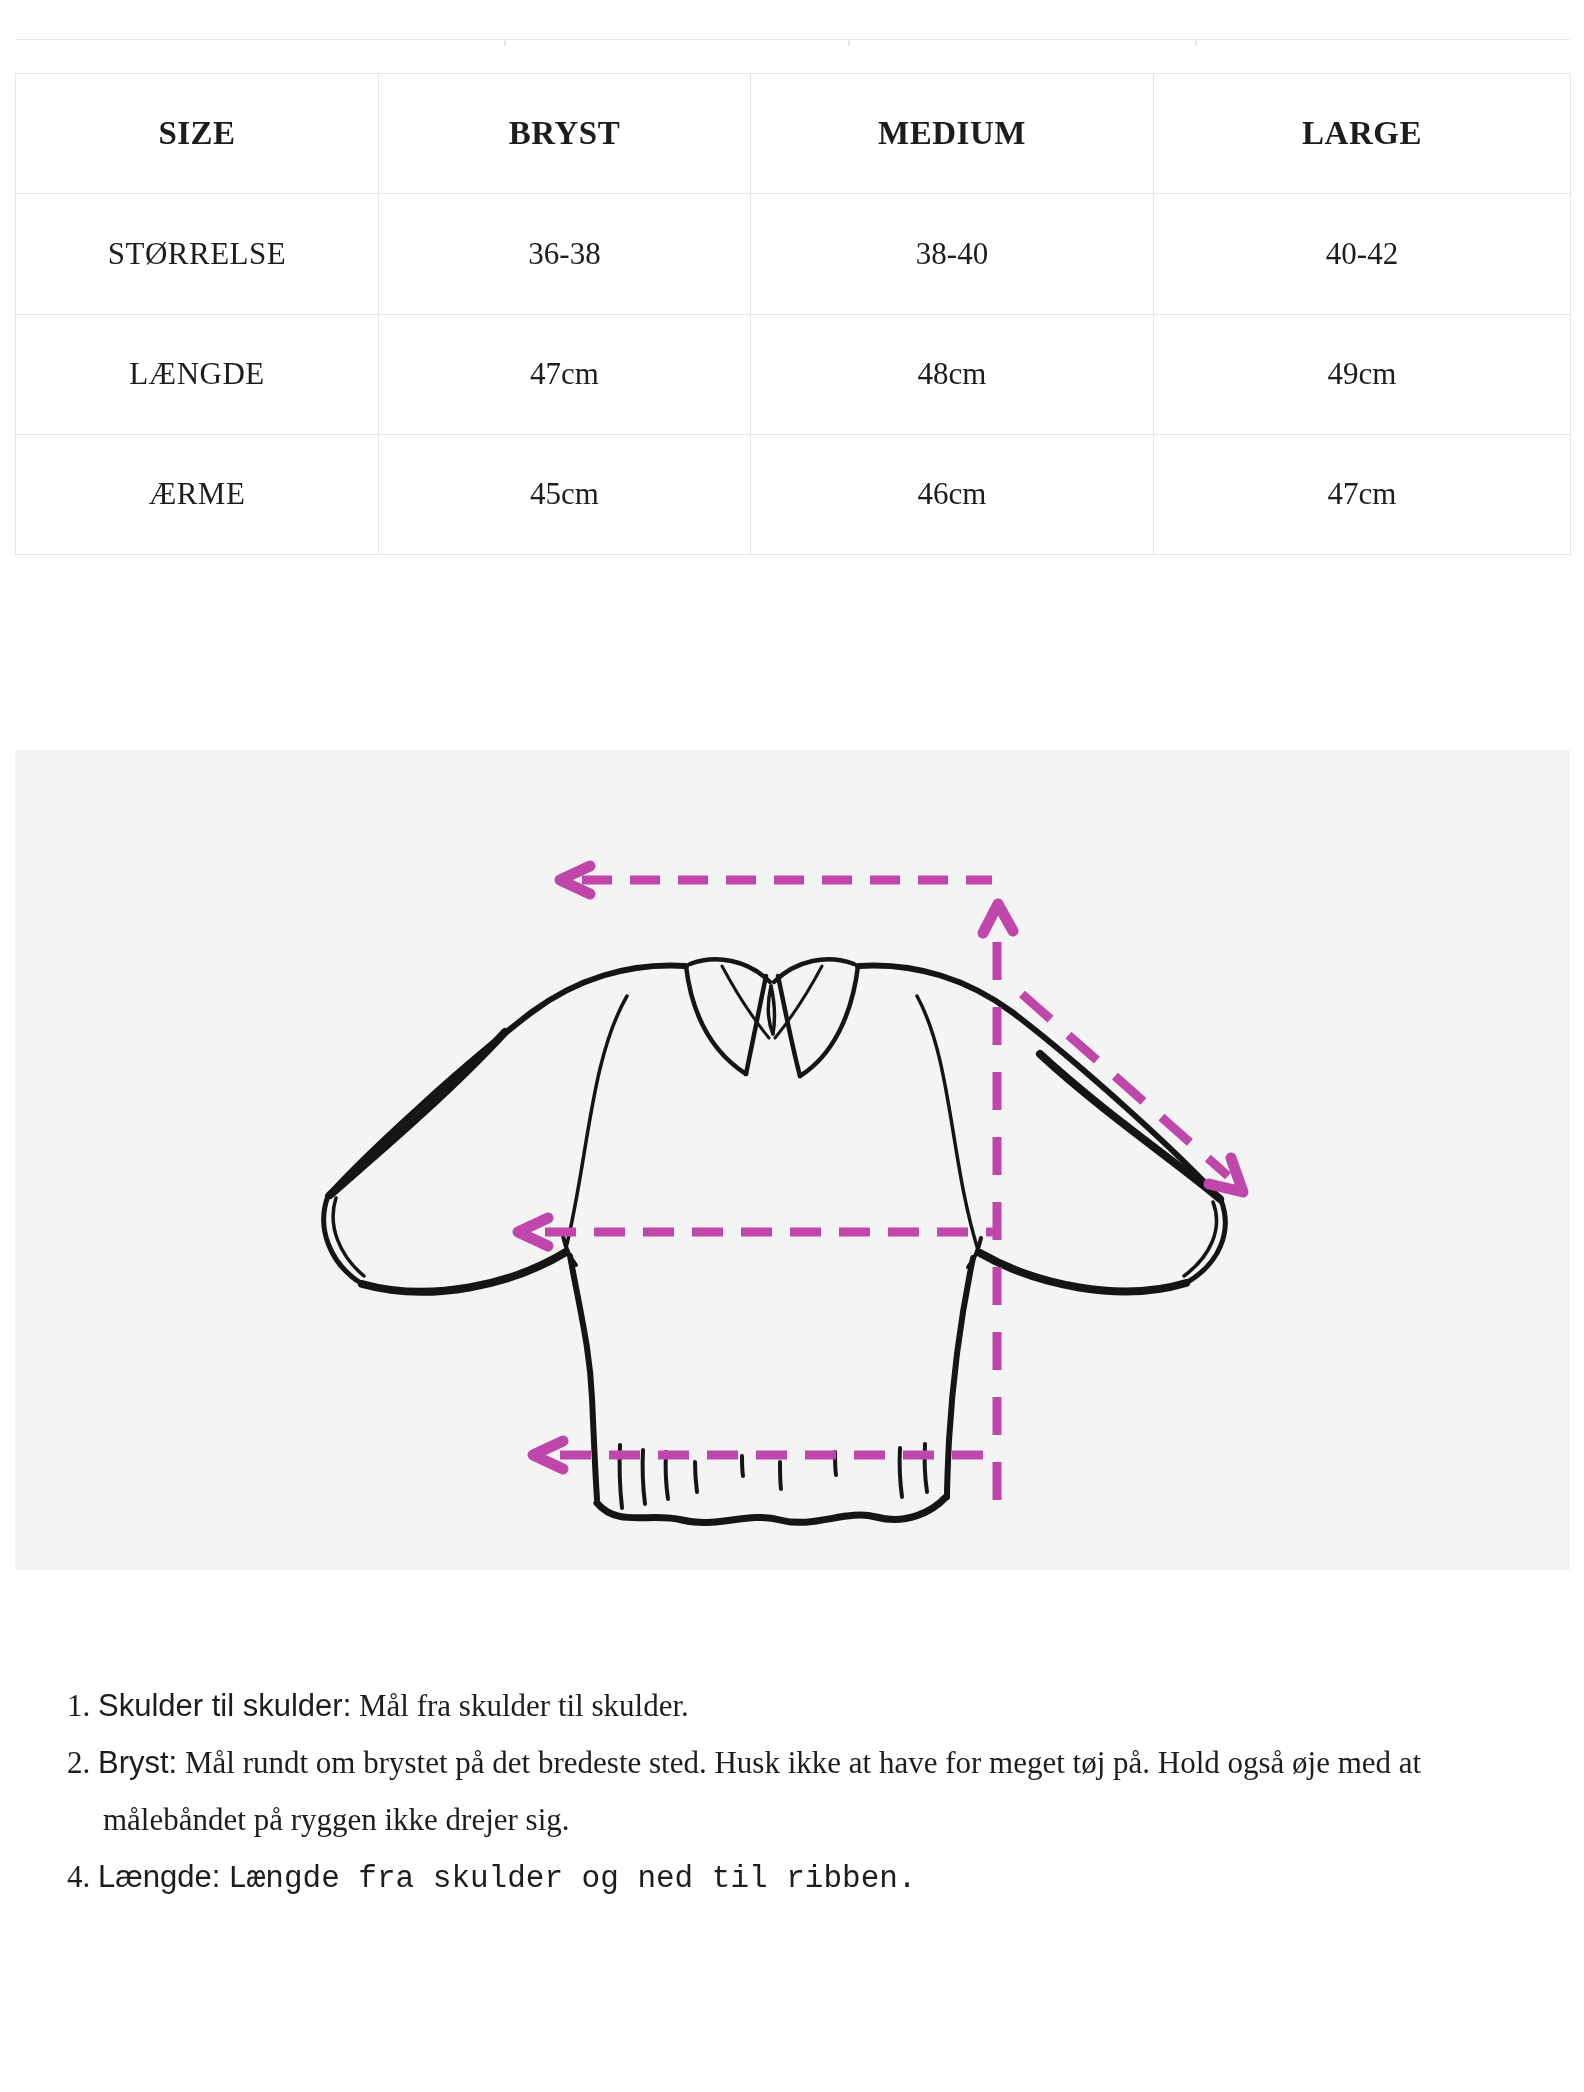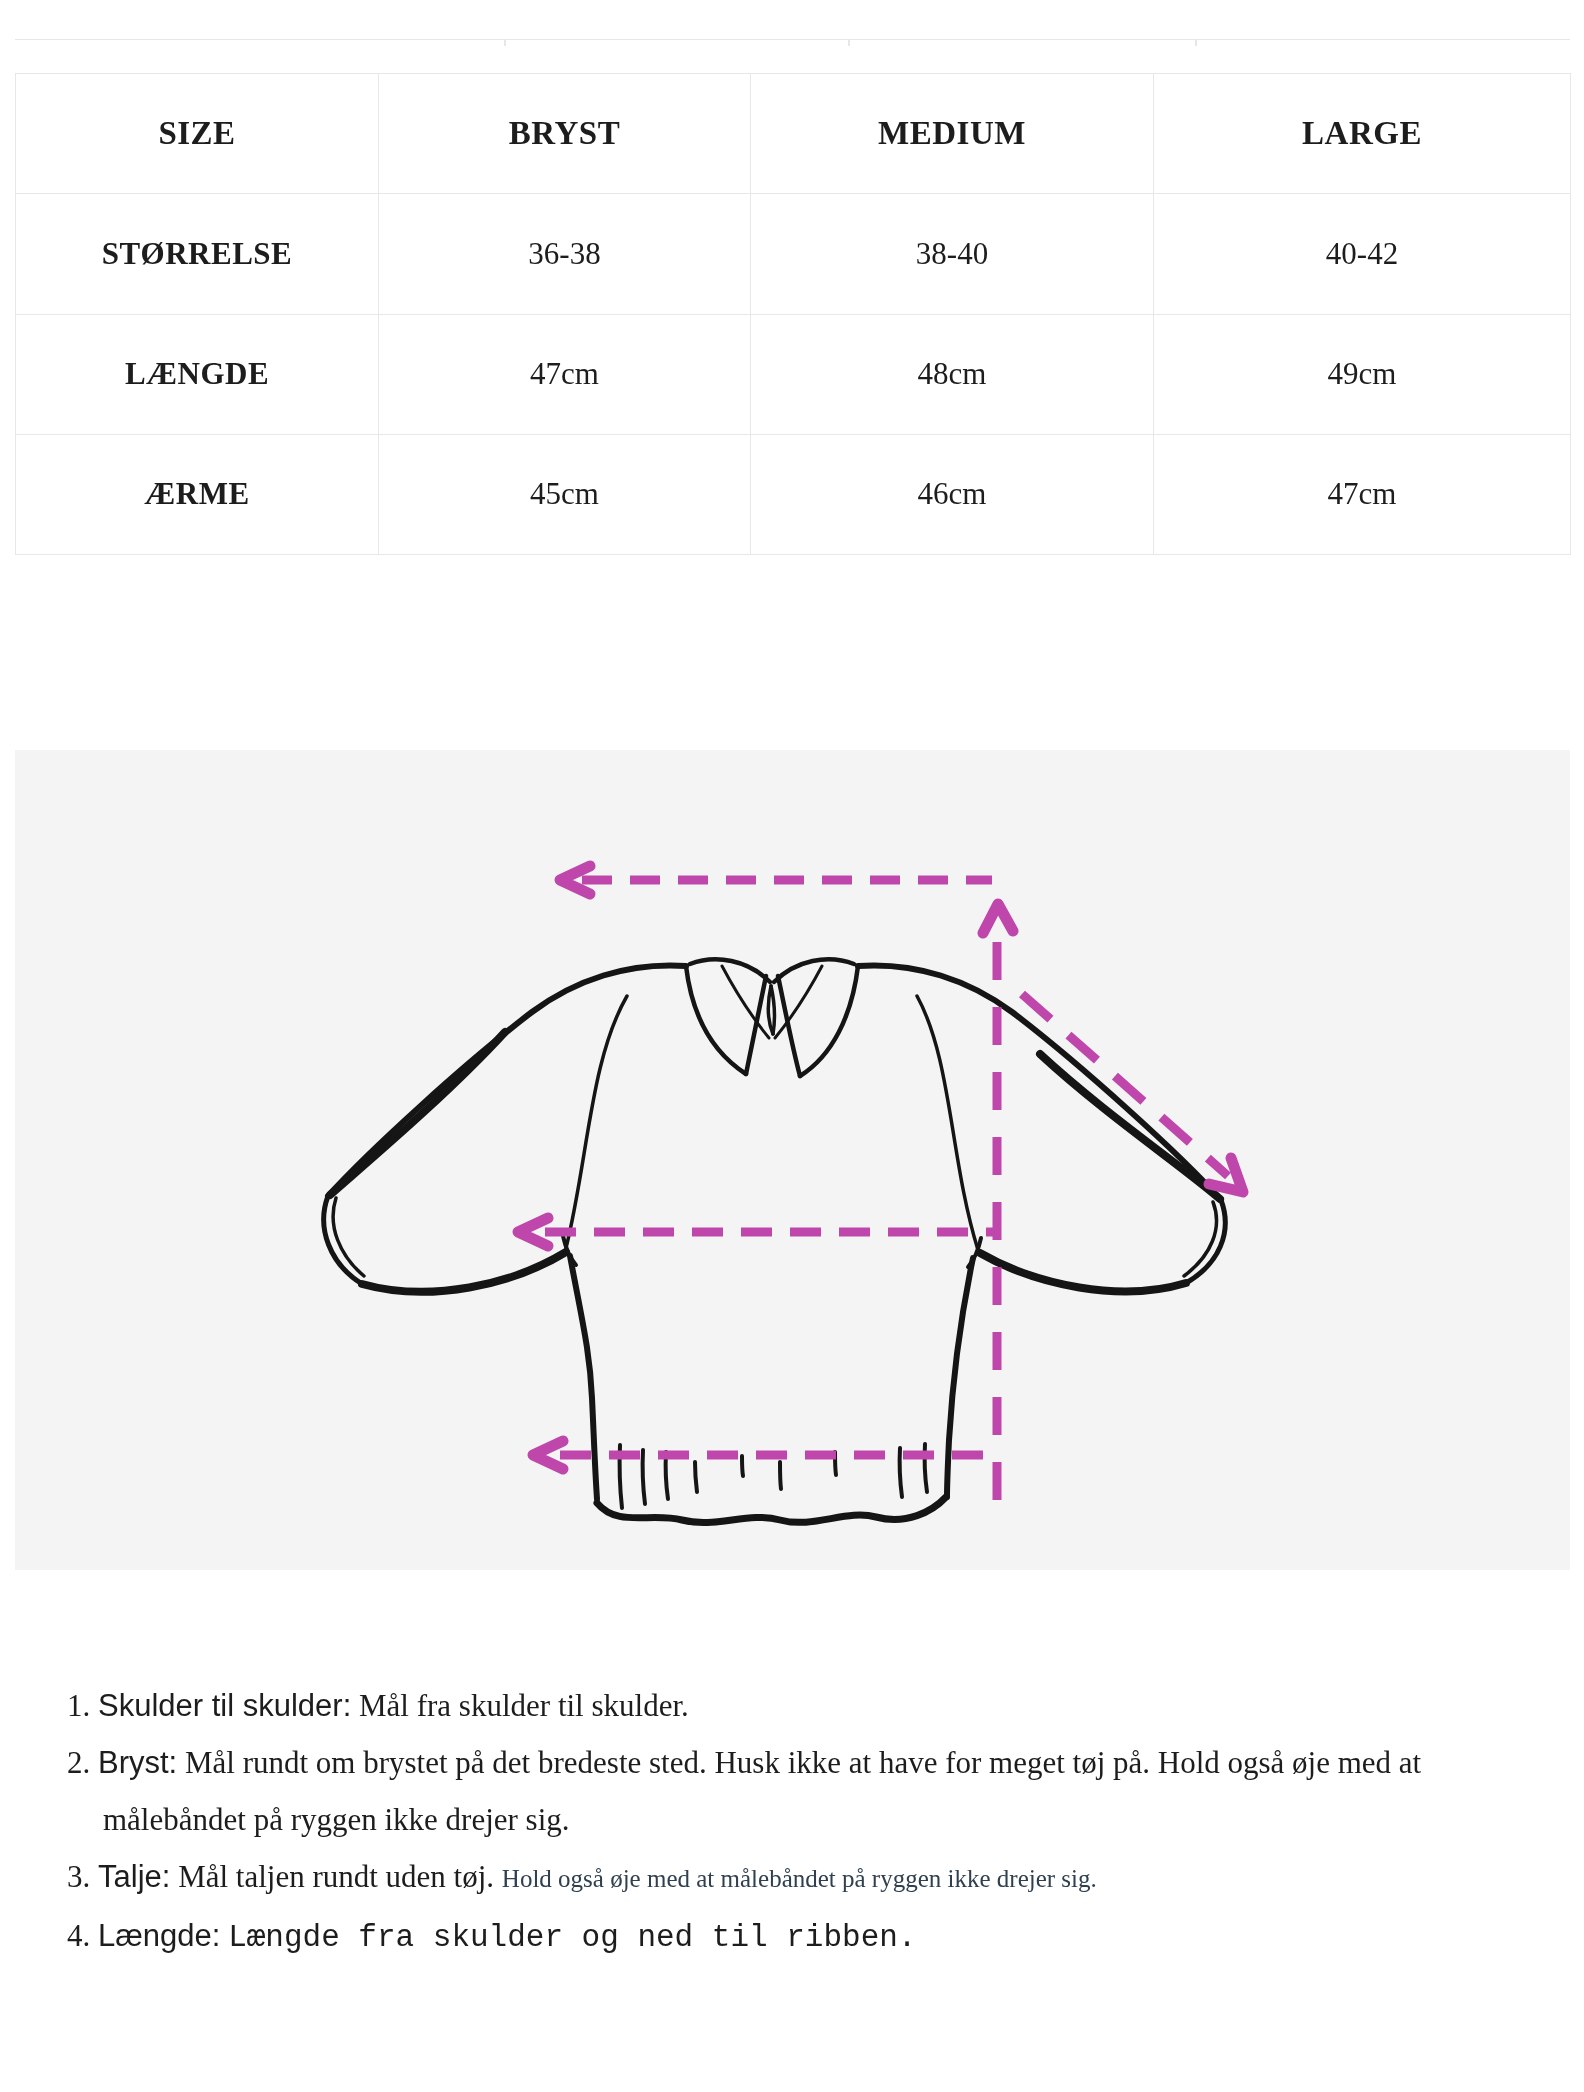--- a/index.html
+++ b/index.html
@@ -29,21 +29,21 @@
     border-collapse:collapse;table-layout:fixed;
   }
   .size-table td{
     border:1px solid var(--border);
     text-align:center;vertical-align:middle;
     font-size:31px;color:var(--text);
     padding:0;
   }
   .size-table tr{height:91px;}
   .size-table td.hdr{font-weight:bold;font-size:33px;letter-spacing:.5px;}
-  .size-table td.rowlbl{font-weight:bold;font-size:31px;letter-spacing:.5px;}
+  .size-table td.rowlbl{font-weight:normal;font-size:31px;letter-spacing:.5px;}
   
   .diagram-panel{position:absolute;left:15px;top:750px;width:1555px;height:820px;background:var(--panel);}
   .diagram-panel svg{position:absolute;left:0;top:0;width:100%;height:100%;}
   .ink{stroke:var(--line);fill:none;stroke-linecap:round;stroke-linejoin:round;}
   .mag{stroke:var(--accent);fill:none;}
   .mag-dash{stroke-width:9;}
   .mag-head{stroke-width:11;stroke-linecap:round;stroke-linejoin:round;}
   
   .instructions{
     position:absolute;left:67px;top:1677px;width:1460px;
@@ -188,25 +188,19 @@
       <span class="lbl">Skulder til skulder:</span>
       <span class="txt-serif">Mål fra skulder til skulder.</span>
     </div>
     <div class="ins">
       <span class="num">2.</span>
       <span class="lbl">Bryst:</span>
       <span class="txt-serif">Mål rundt om brystet på det bredeste sted. Husk ikke at have for meget tøj på. Hold også øje med at</span>
       <span class="cont txt-serif">målebåndet på ryggen ikke drejer sig.</span>
     </div>
     <div class="ins">
-      <span class="num">3.</span>
-      <span class="lbl">Talje:</span>
-      <span class="txt-serif">Mål taljen rundt uden tøj.</span>
-      <span class="small">Hold også øje med at målebåndet på ryggen ikke drejer sig.</span>
-    </div>
-    <div class="ins">
       <span class="num">4.</span>
       <span class="lbl">Længde:</span>
       <span class="txt-sans">Længde fra skulder og ned til ribben.</span>
     </div>
   </div>
 
 </div>
 
 </body></html>

